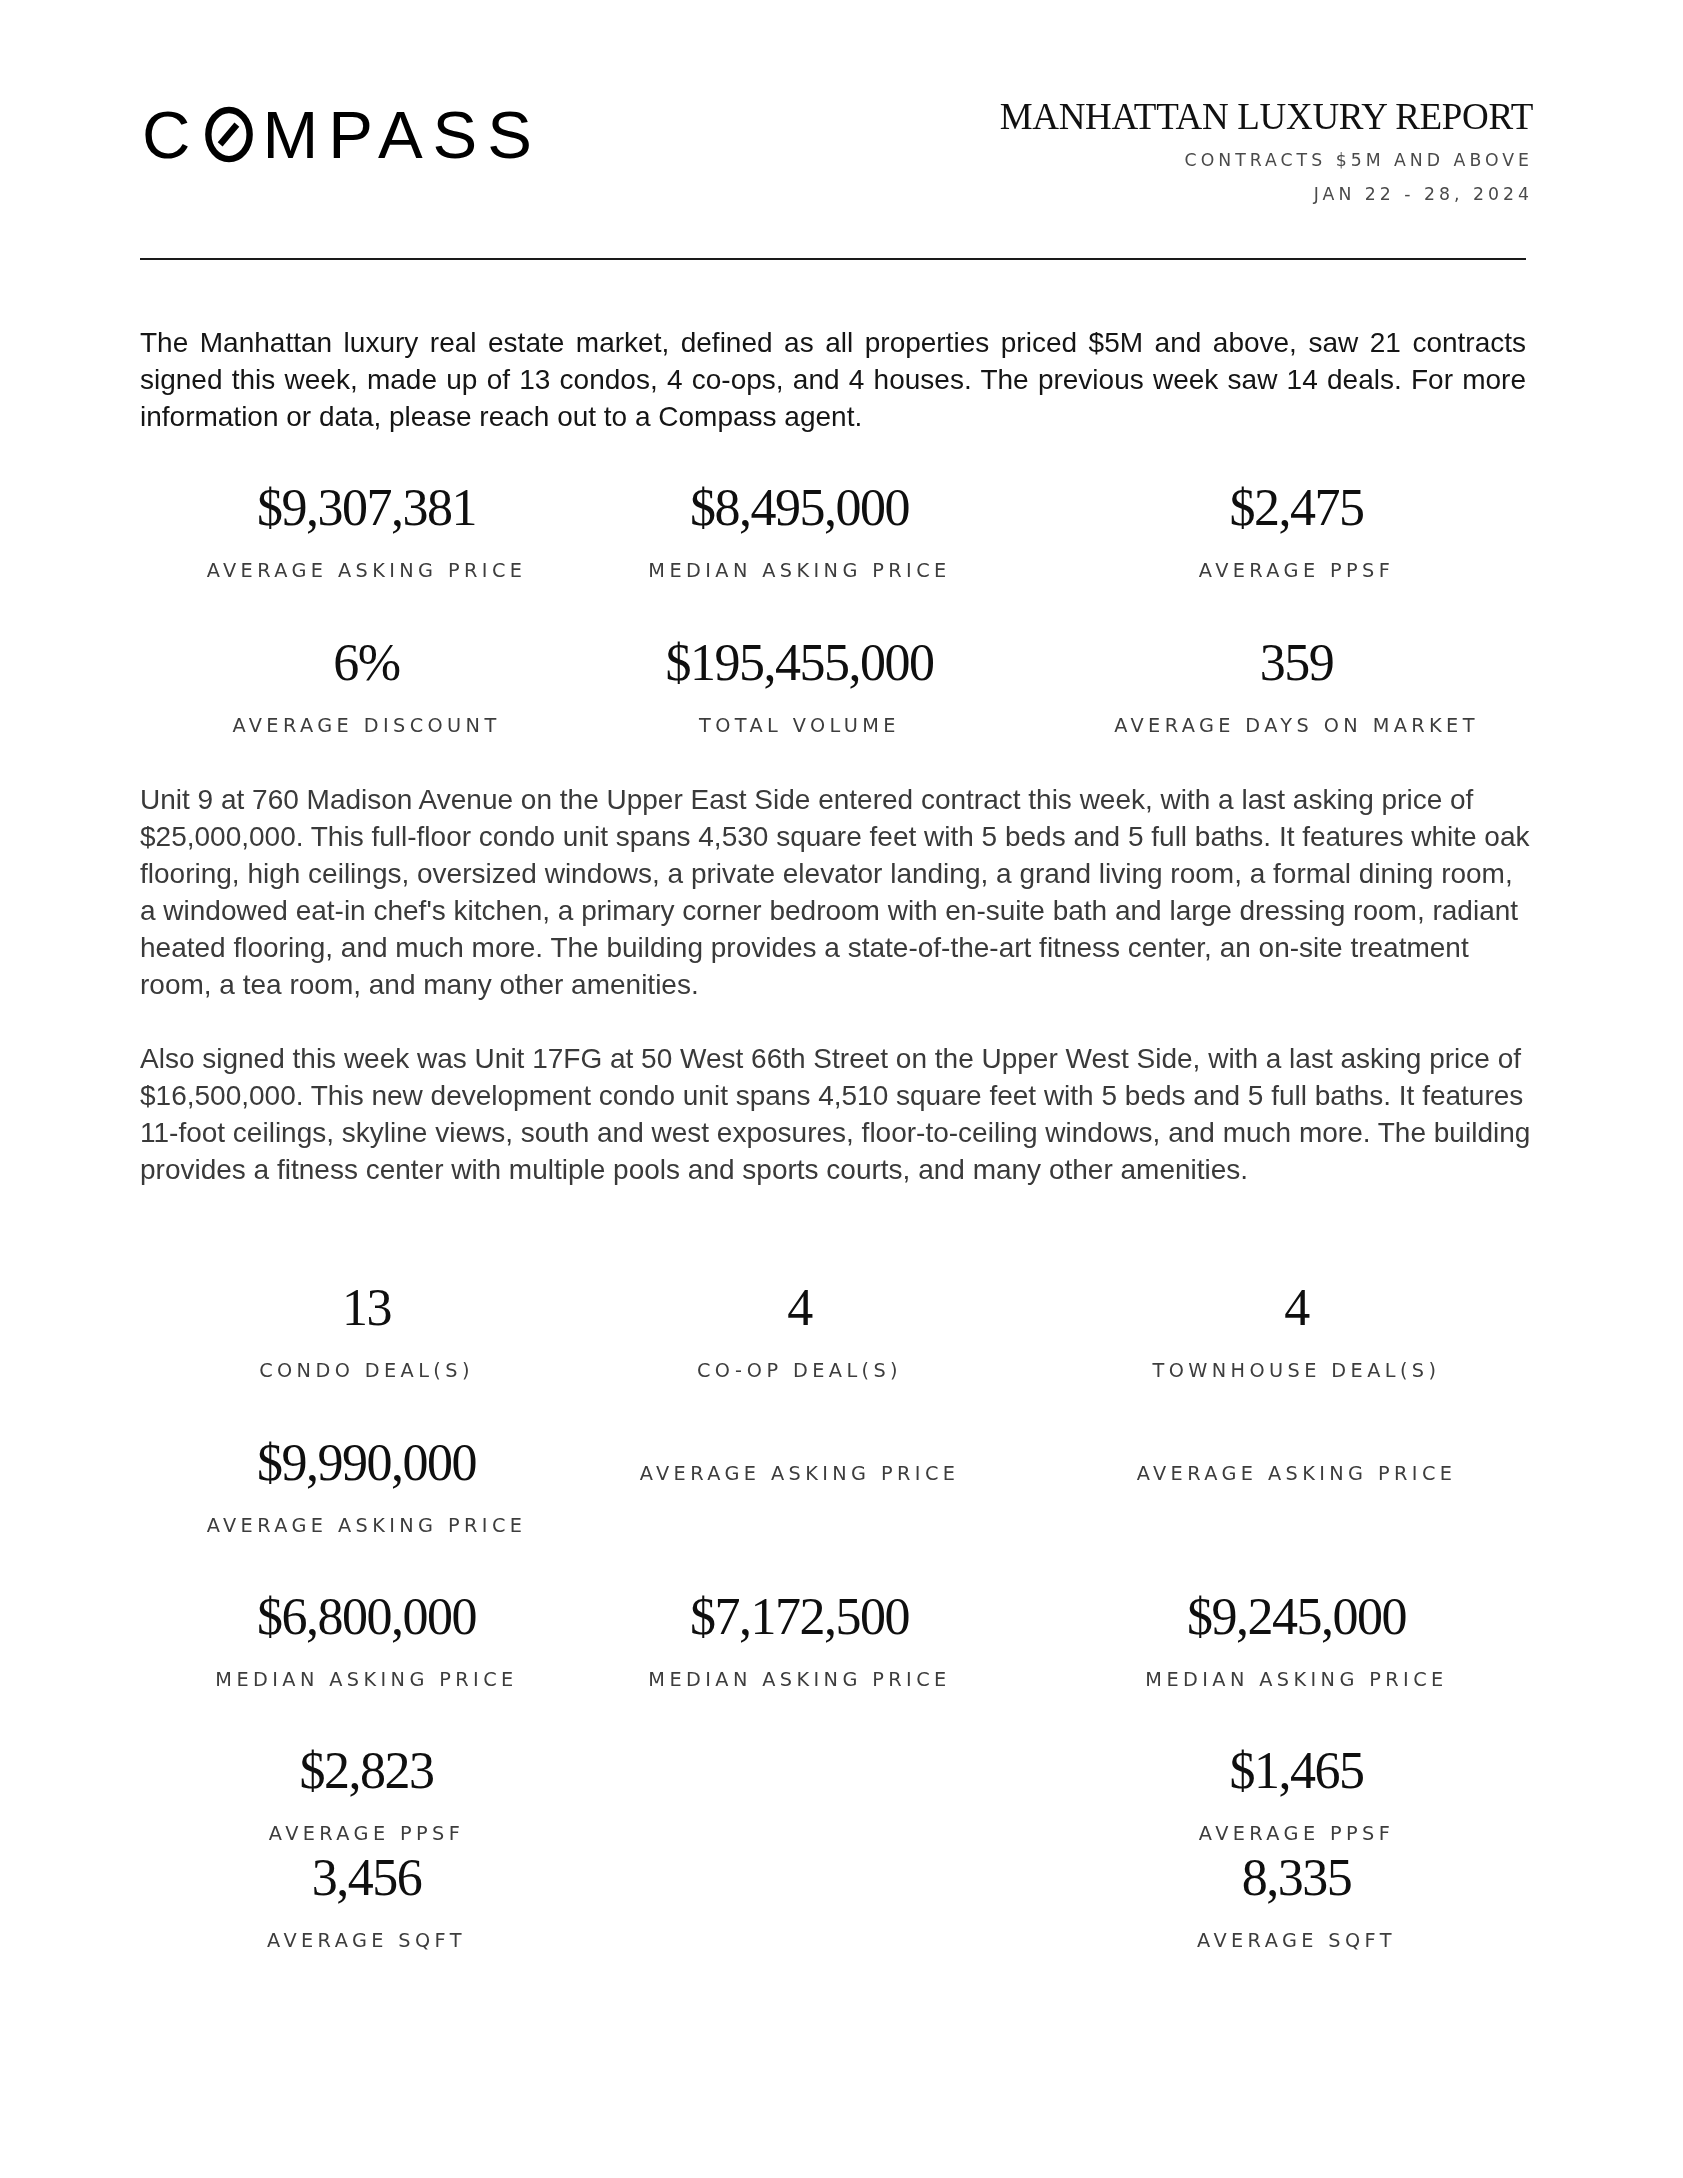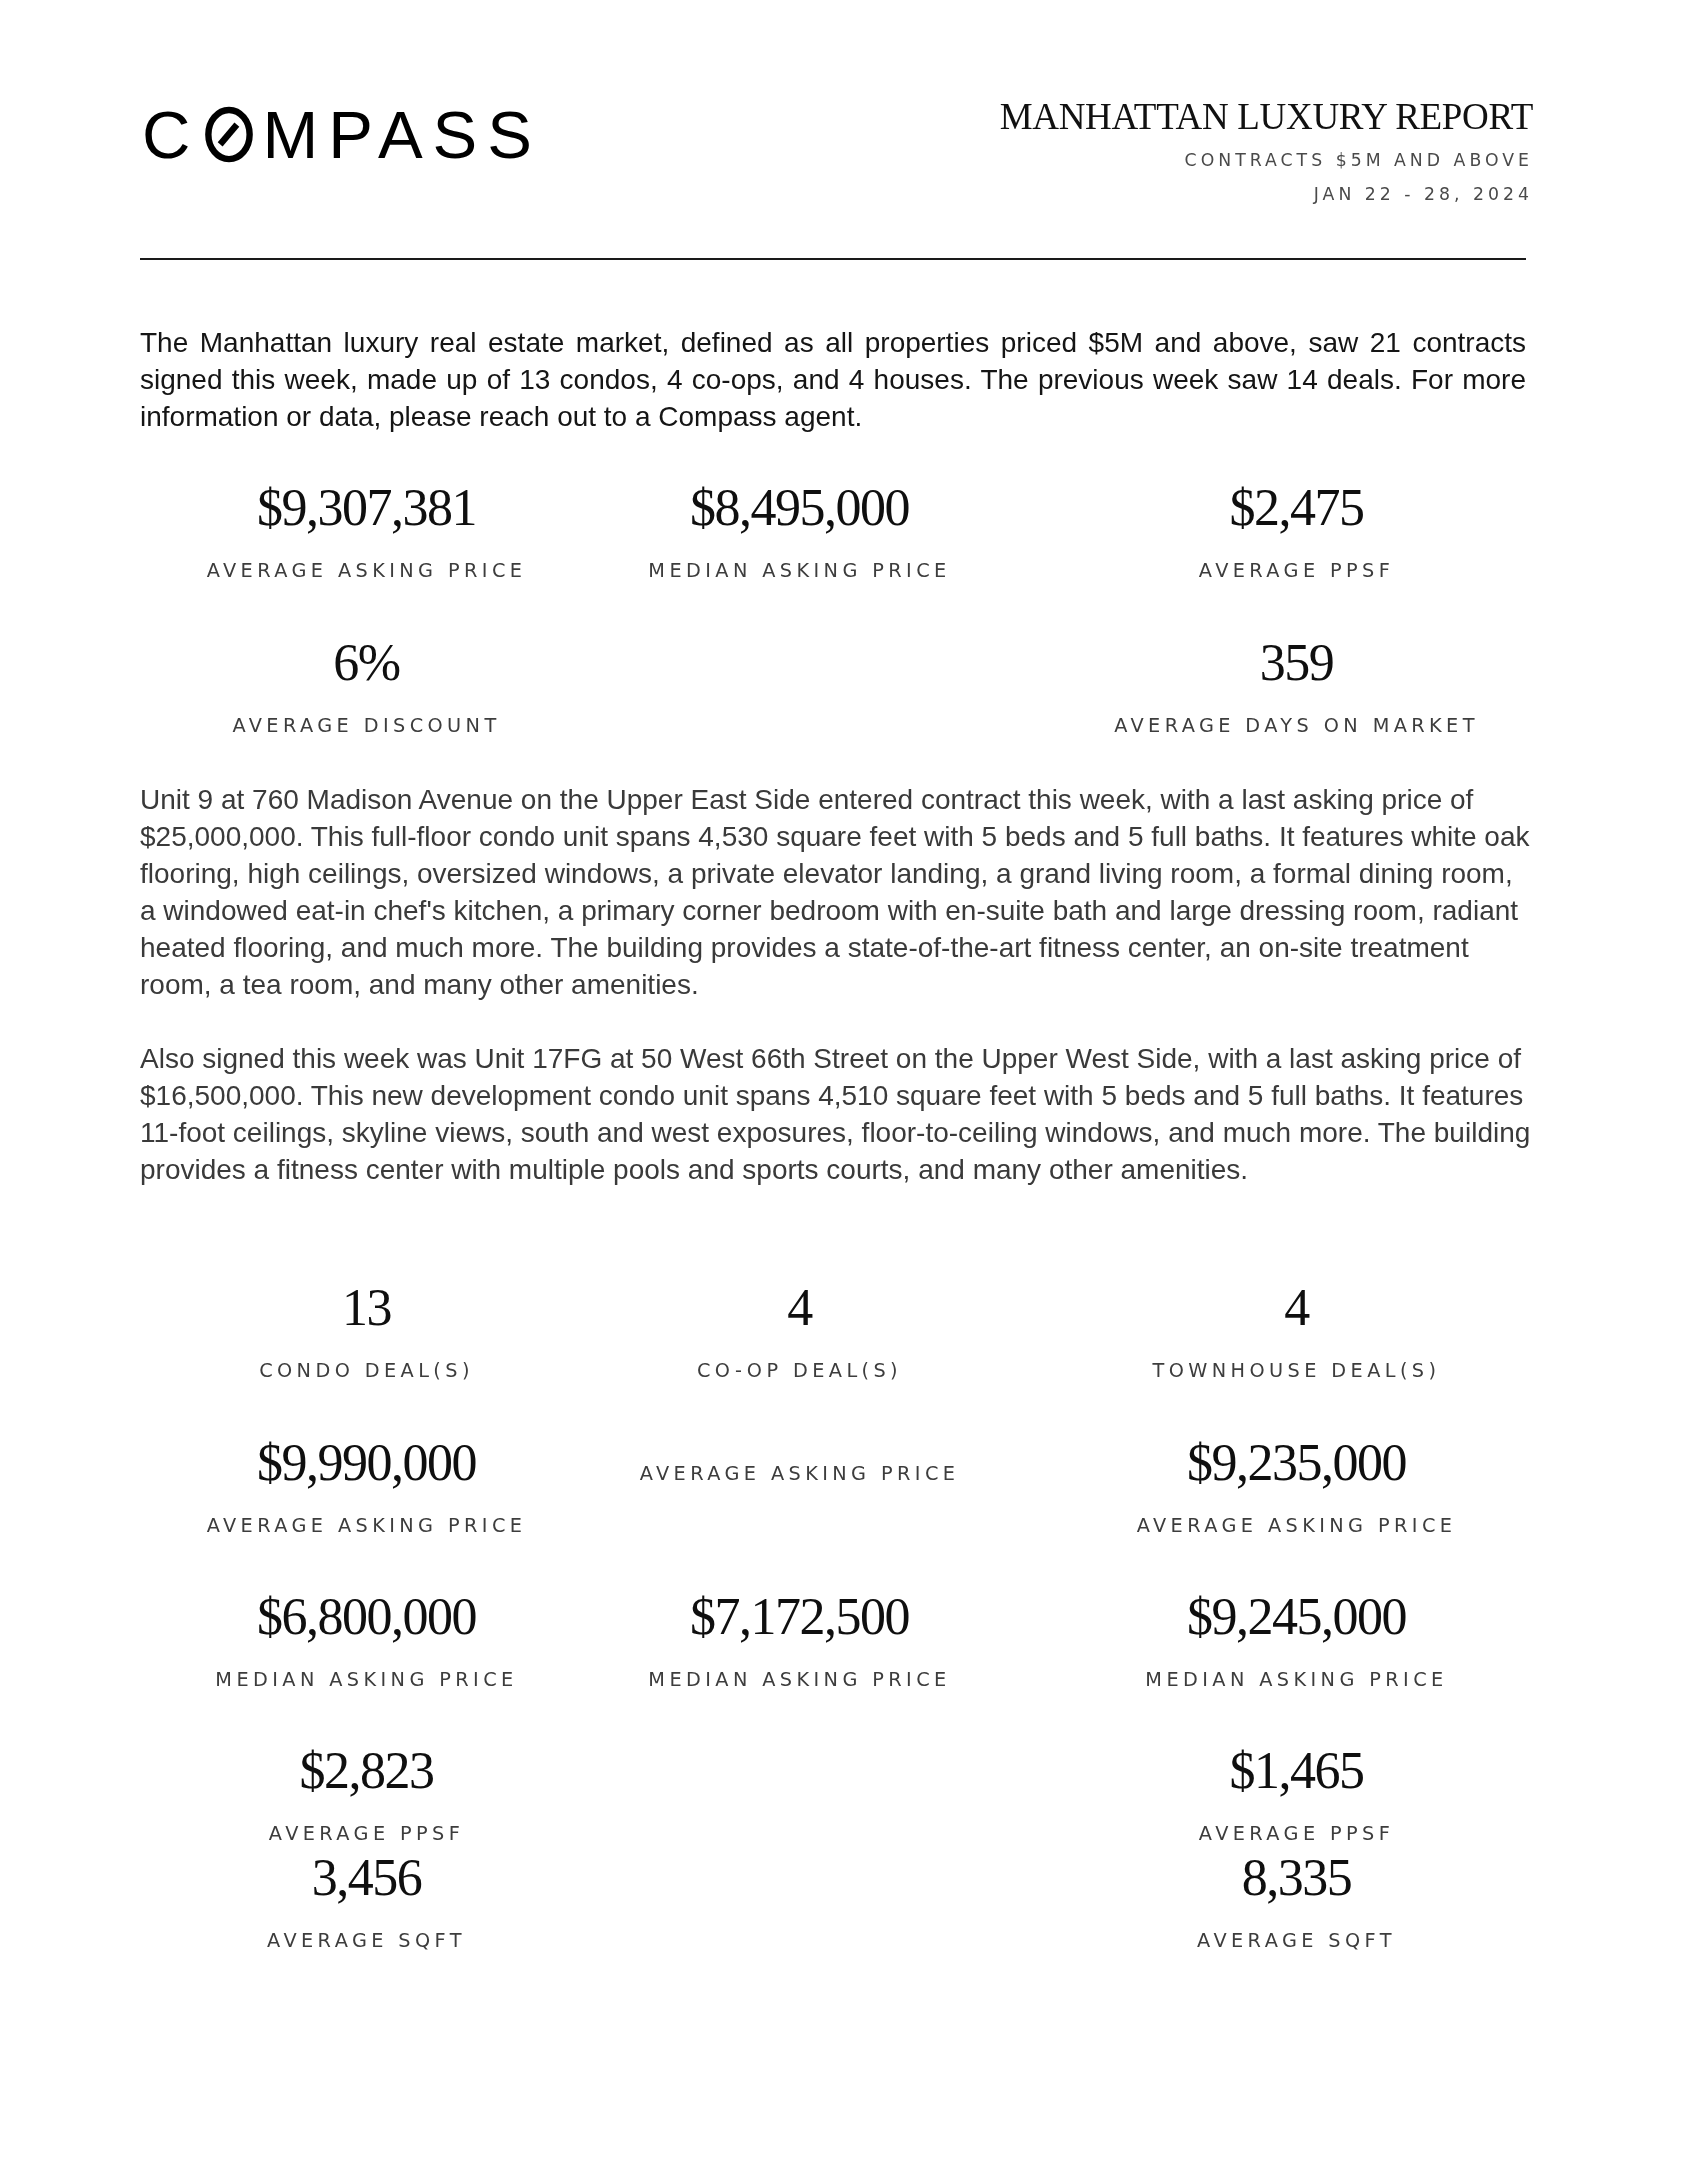--- a/index.html
+++ b/index.html
@@ -77,20 +77,24 @@
     <div class="stat-label">MEDIAN ASKING PRICE</div>
   </div>
   <div class="stat c3 r1">
     <div class="stat-value">$2,475</div>
     <div class="stat-label">AVERAGE PPSF</div>
   </div>
   <div class="stat c1 r2">
     <div class="stat-value">6%</div>
     <div class="stat-label">AVERAGE DISCOUNT</div>
   </div>
+  <div class="stat c2 r2">
+    <div class="stat-value">$195,455,000</div>
+    <div class="stat-label">TOTAL VOLUME</div>
+  </div>
   <div class="stat c3 r2">
     <div class="stat-value">359</div>
     <div class="stat-label">AVERAGE DAYS ON MARKET</div>
   </div>
 
   <p class="para para-1">Unit 9 at 760 Madison Avenue on the Upper East Side entered contract this week, with a last asking price of $25,000,000. This full-floor condo unit spans 4,530 square feet with 5 beds and 5 full baths. It features white oak flooring, high ceilings, oversized windows, a private elevator landing, a grand living room, a formal dining room, a windowed eat-in chef's kitchen, a primary corner bedroom with en-suite bath and large dressing room, radiant heated flooring, and much more. The building provides a state-of-the-art fitness center, an on-site treatment room, a tea room, and many other amenities.</p>
   <p class="para para-2">Also signed this week was Unit 17FG at 50 West 66th Street on the Upper West Side, with a last asking price of $16,500,000. This new development condo unit spans 4,510 square feet with 5 beds and 5 full baths. It features 11-foot ceilings, skyline views, south and west exposures, floor-to-ceiling windows, and much more. The building provides a fitness center with multiple pools and sports courts, and many other amenities.</p>
 
   <div class="stat c1 r3">
     <div class="stat-value">13</div>
@@ -123,21 +127,20 @@
   <div class="stat c2 r5">
     <div class="stat-value">$7,172,500</div>
     <div class="stat-label">MEDIAN ASKING PRICE</div>
   </div>
 
   <div class="stat c3 r3">
     <div class="stat-value">4</div>
     <div class="stat-label">TOWNHOUSE DEAL(S)</div>
   </div>
   <div class="stat c3 r4">
-    <div class="stat-value">$9,235,000</div>
     <div class="stat-label">AVERAGE ASKING PRICE</div>
   </div>
   <div class="stat c3 r5">
     <div class="stat-value">$9,245,000</div>
     <div class="stat-label">MEDIAN ASKING PRICE</div>
   </div>
   <div class="stat c3 r6">
     <div class="stat-value">$1,465</div>
     <div class="stat-label">AVERAGE PPSF</div>
   </div>

